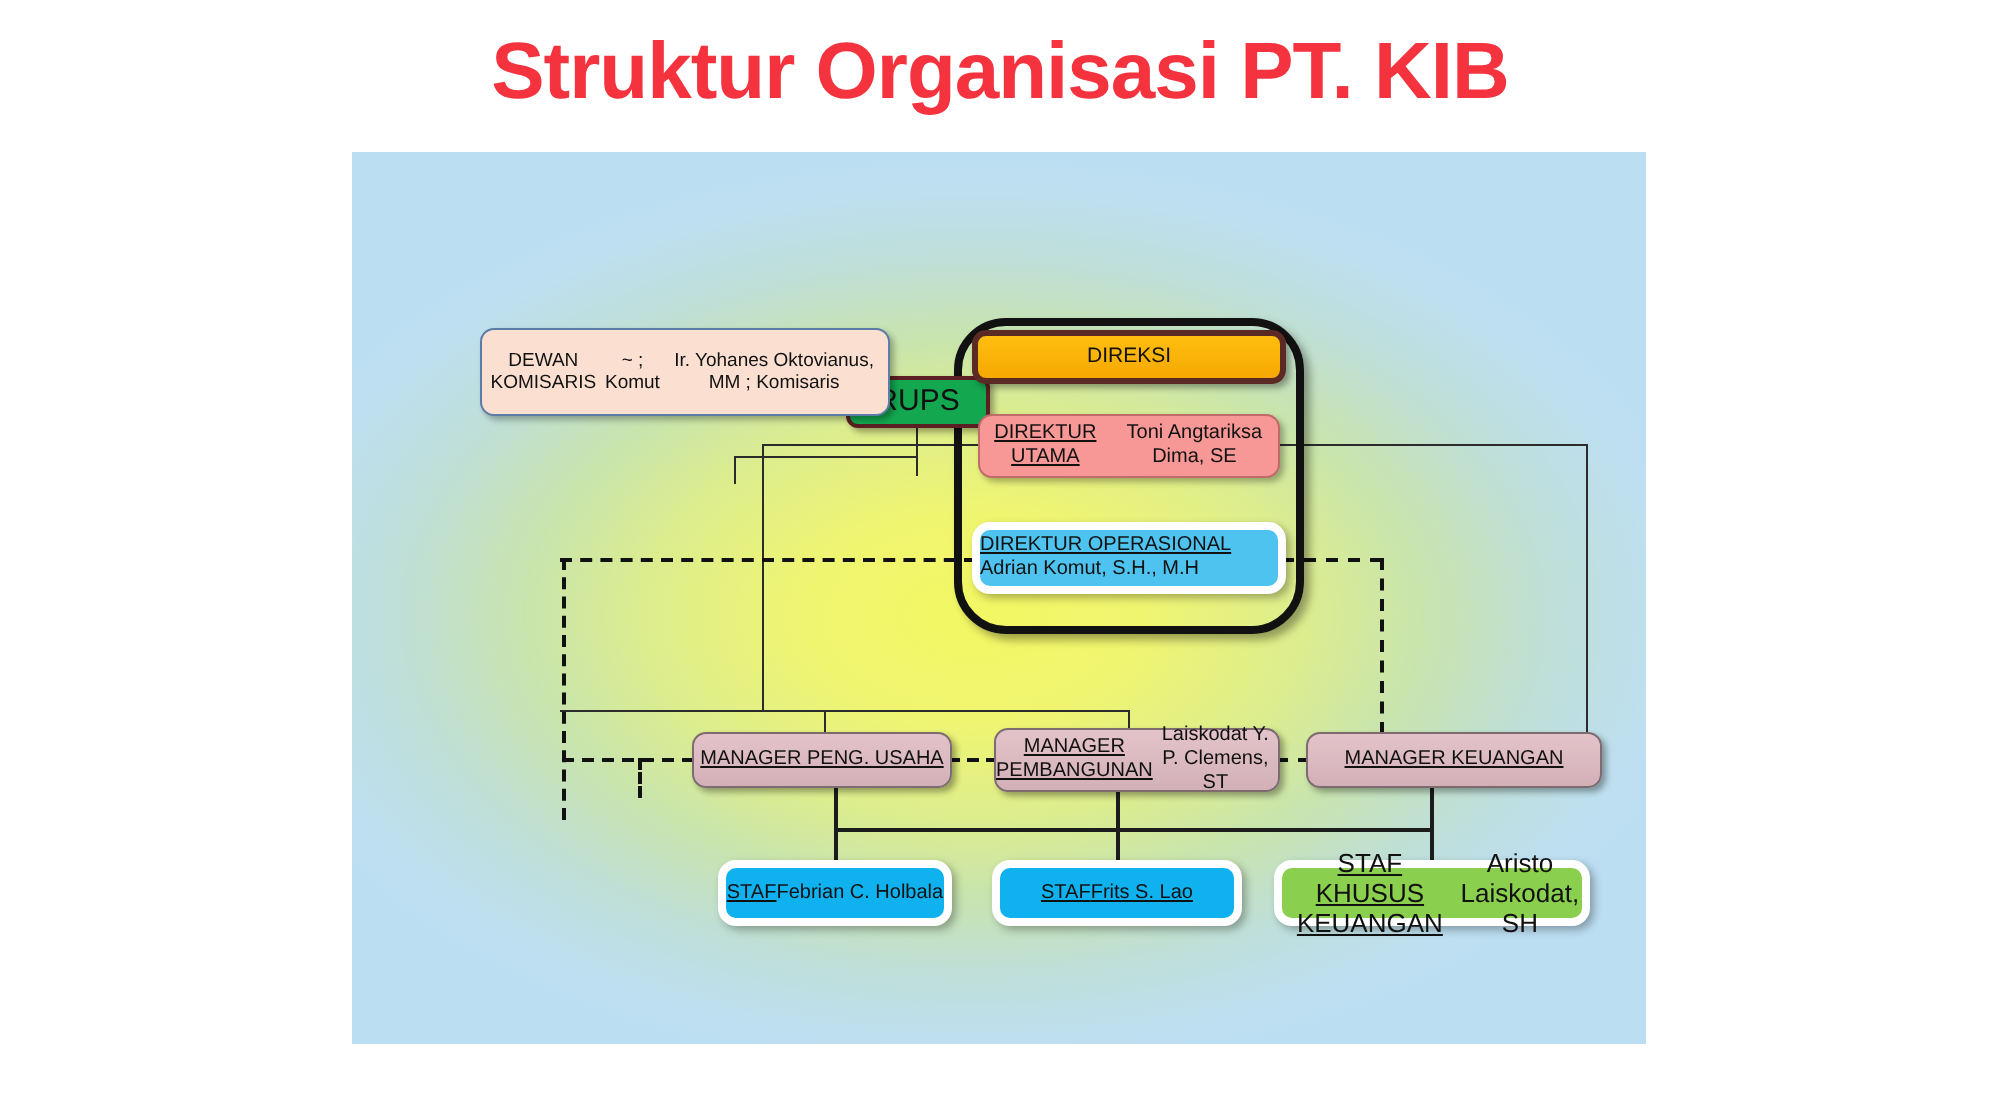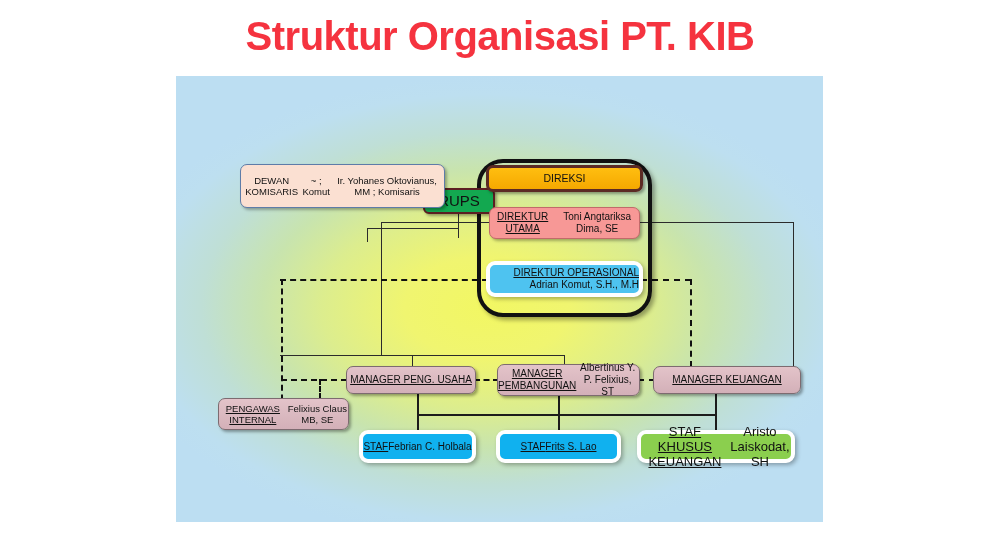--- a/index.html
+++ b/index.html
@@ -135,21 +135,21 @@
     left: 310px; top: 185px; width: 157px; height: 36px;
     background: #4ec3f0;
     border: 4px solid #ffffff;
     border-radius: 9px;
     font-size: 10px;
     box-shadow: 2px 2px 4px rgba(0,0,0,0.3);
   }
   #n-dirops .inner {
     width: 100%;
     display: flex; flex-direction: column;
-    align-items: flex-end; justify-content: center;
+    align-items: flex-start; justify-content: center;
   }
 
   
   .mgr {
     background: linear-gradient(#e3c3c9, #d3b0b8);
     border: 1.5px solid #7d6b70;
     font-size: 10px;
     box-shadow: 2px 2px 3px rgba(0,0,0,0.35);
   }
   #n-mgr-usaha   { left: 170px; top: 290px; width: 130px; height: 28px; }
@@ -254,31 +254,27 @@
         <span class="t2">Adrian Komut, S.H., M.H</span>
       </div>
     </div>
 
     <div class="node mgr" id="n-mgr-usaha">
       <span class="t1 u">MANAGER PENG. USAHA</span>
     </div>
 
     <div class="node mgr" id="n-mgr-bangun">
       <span class="t1 u">MANAGER PEMBANGUNAN</span>
-      <span class="t2">Albertinus Y. P. Felixius, ST</span>
+      <span class="t2">Laiskodat Y. P. Clemens, ST</span>
     </div>
 
     <div class="node mgr" id="n-mgr-keuang">
       <span class="t1 u">MANAGER KEUANGAN</span>
     </div>
 
-    <div class="node" id="n-pengawas">
-      <span class="t1 u">PENGAWAS INTERNAL</span>
-      <span class="t2">Felixius Claus MB, SE</span>
-    </div>
 
     <div class="node staf-blue" id="n-staf1">
       <span class="t1 u">STAF</span>
       <span class="t2">Febrian C. Holbala</span>
     </div>
 
     <div class="node staf-blue" id="n-staf2">
       <span class="t1 u">STAF</span>
       <span class="t2 u">Frits S. Lao</span>
     </div>

